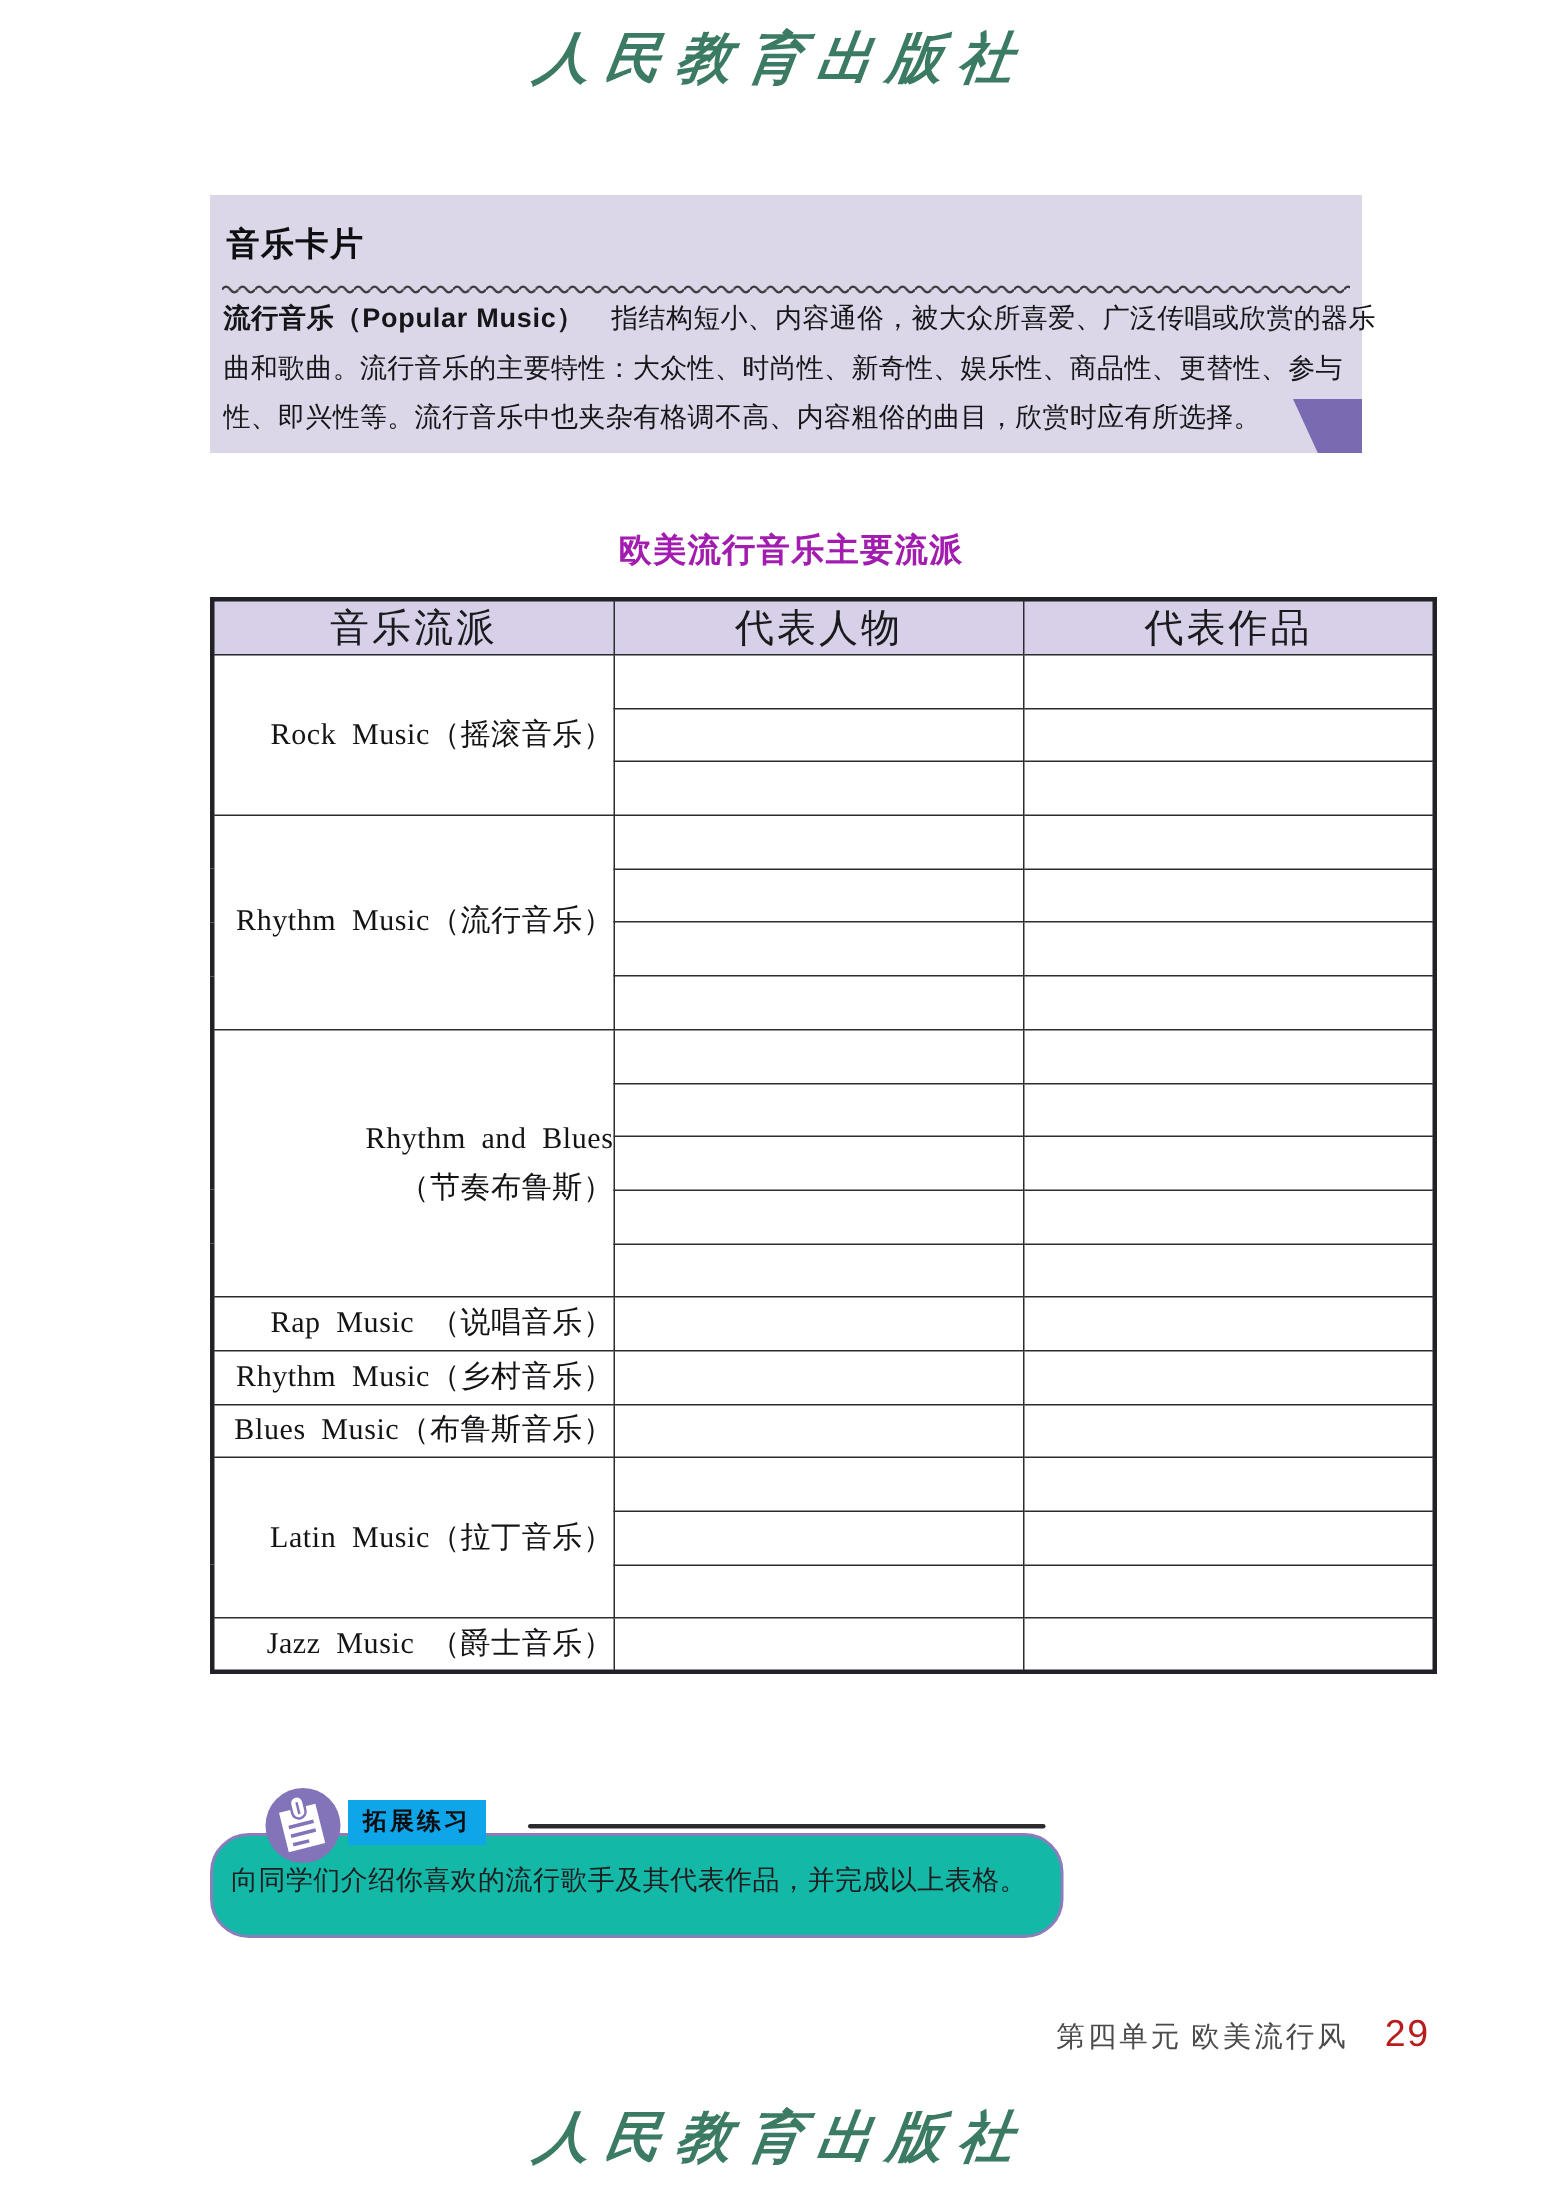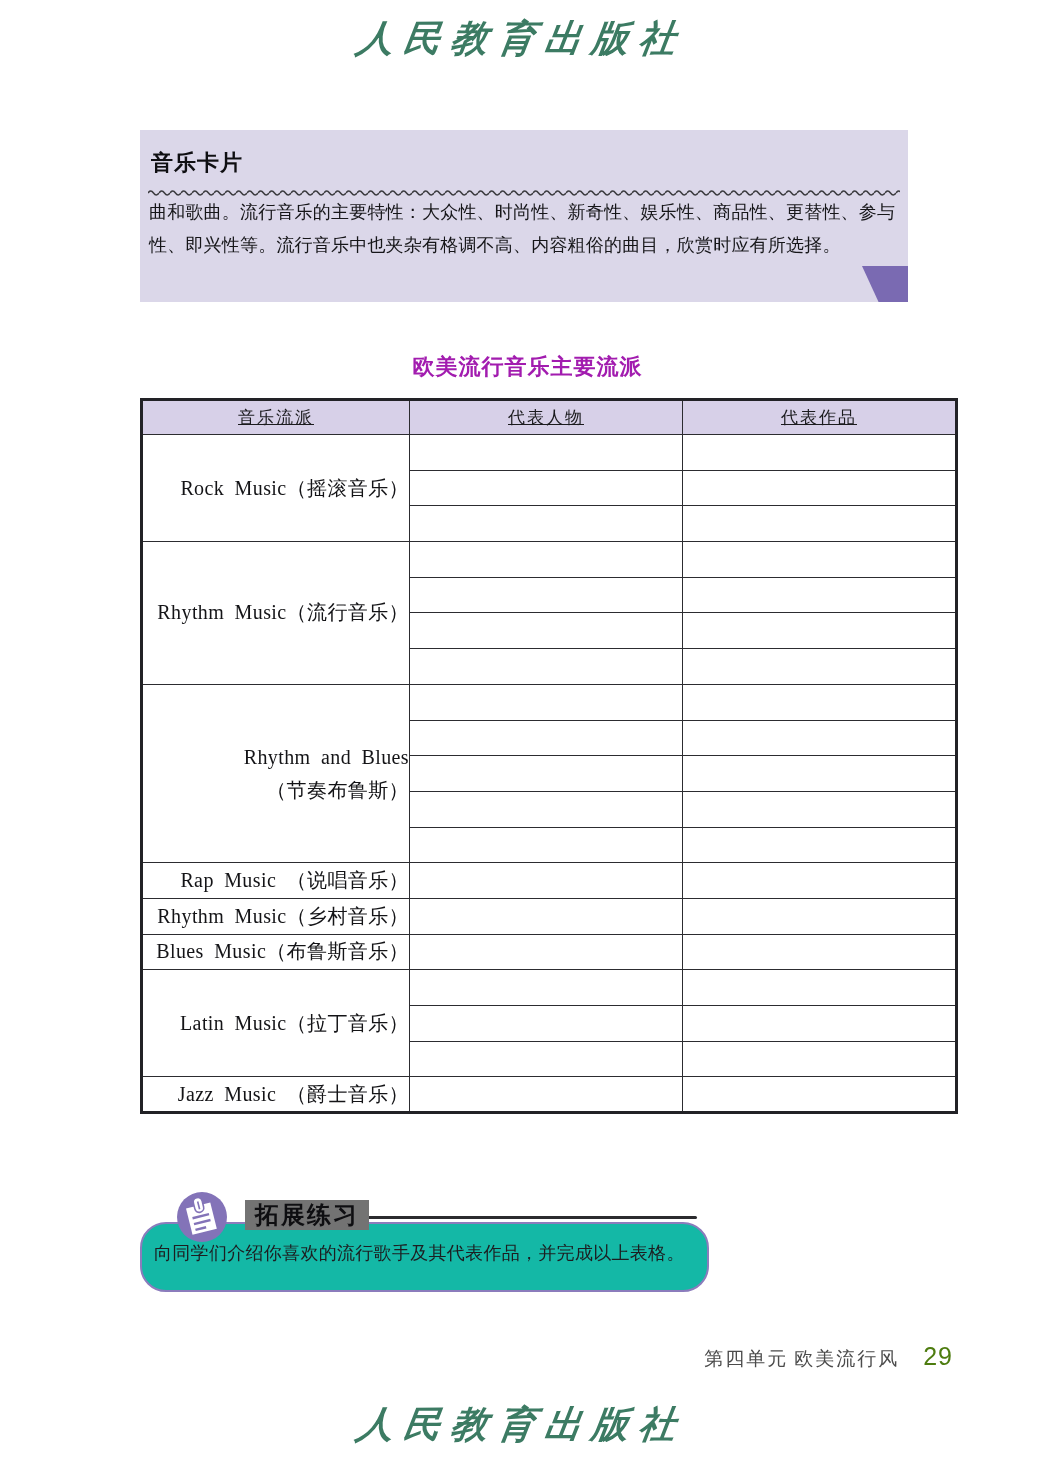--- a/index.html
+++ b/index.html
@@ -56,83 +56,86 @@
     position:absolute; left:140px; top:398px; width:815px;
     border-collapse:collapse; table-layout:fixed;
     border:3px solid #222226;
   }
   .genre-table th, .genre-table td {
     border:1.6px solid #2c2c30; padding:0;
   }
   .genre-table thead tr { height:35px; }
   .genre-table thead th {
     background:var(--table_header_bg,#d7d0e8);
-    font-weight:normal; font-size:17px; text-align:center;
-    letter-spacing:2px; color:#1b1b1e;text-decoration:underline;
+    font-weight:normal; font-size:26px; text-align:center;
+    letter-spacing:2px; color:#1b1b1e;
   }
   .genre-table tbody tr { height:35.7px; }
   td.genre-cell {
     text-align:right; vertical-align:middle;
     font-size:20px; color:#141417; letter-spacing:0.4px; word-spacing:5px;
     line-height:1.65;
   }
   td.blank-cell { background:#fff; }
 
   
   .ex-box {
     position:absolute; left:140px; top:1222px; width:565px; height:66px;
     border:2.5px solid var(--box_border_purple,#8b7cbc); border-radius:26px;
     background:#14b8a6;
   }
   .ex-body {
     position:absolute; left:12px; top:17px; font-size:18px;
     color:#1d1d20; white-space:nowrap; letter-spacing:0.3px;
   }
   .ex-title {
-    position:absolute; left:245px; top:1200px; z-index:3;
-    background:#737373; padding:0 10px;
-    font-family:"Liberation Sans", sans-serif; font-weight:bold;
-    font-size:24px; line-height:30px; color:#0e0e11; letter-spacing:2px;
+    position:absolute; left:232px; top:1200px; z-index:3;
+    background:#0ea5e9; padding:0 10px;
+    font-family:"Liberation Sans", sans-serif; font-weight:bold;
+    font-size:16px; line-height:30px; color:#0e0e11; letter-spacing:2px;
   }
   .ex-rule {
     position:absolute; left:352px; top:1216px; width:345px; height:3px;
     background:#2b2b2e; z-index:2; border-radius:2px;
   }
   .ex-icon { position:absolute; left:176px; top:1191px; width:52px; height:52px; z-index:4; }
 
   
   .footer {
     position:absolute; top:1342px; right:90px;
     display:flex; align-items:baseline;
     font-size:19px; color:var(--footer_gray,#4b4b4b); letter-spacing:2px;
   }
   .footer .unit { margin-right:6px; }
   .footer .pagenum {
     margin-left:24px; font-size:25px; letter-spacing:1px;
-    font-family:"Liberation Sans", sans-serif; color:#4d7c0f;
+    font-family:"Liberation Sans", sans-serif; color:#b91c1c;
   }
 </style>
 </head>
 <body>
 
 <div class="page">
 
   <div class="calligraphy top">人民教育出版社</div>
 
   <section class="music-card">
     <div class="card-title">音乐卡片</div>
     <svg class="wavy" viewBox="0 0 752 8" preserveAspectRatio="none">
       <defs>
         <pattern id="wv" width="11" height="8" patternUnits="userSpaceOnUse">
           <path d="M0 5 Q2.75 1.2 5.5 5 T11 5" fill="none" stroke="#3b3b3f" stroke-width="1.5"></path>
         </pattern>
       </defs>
       <rect width="752" height="8" fill="url(#wv)"></rect>
     </svg>
     <div class="card-text">
+      <div class="card-line">
+        <span class="card-lead">流行音乐（Popular Music）</span><span>指结构短小、内容通俗，被大众所喜爱、广泛传唱或欣赏的器乐</span>
+      </div>
       <div class="card-line">曲和歌曲。流行音乐的主要特性：大众性、时尚性、新奇性、娱乐性、商品性、更替性、参与</div>
       <div class="card-line">性、即兴性等。流行音乐中也夹杂有格调不高、内容粗俗的曲目，欣赏时应有所选择。</div>
     </div>
     <div class="fold"></div>
   </section>
 
   <div class="table-title">欧美流行音乐主要流派</div>
 
   <table class="genre-table">
     <colgroup>

